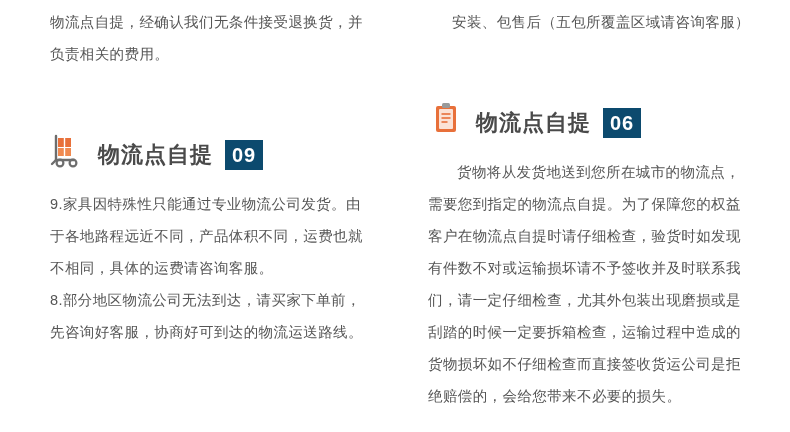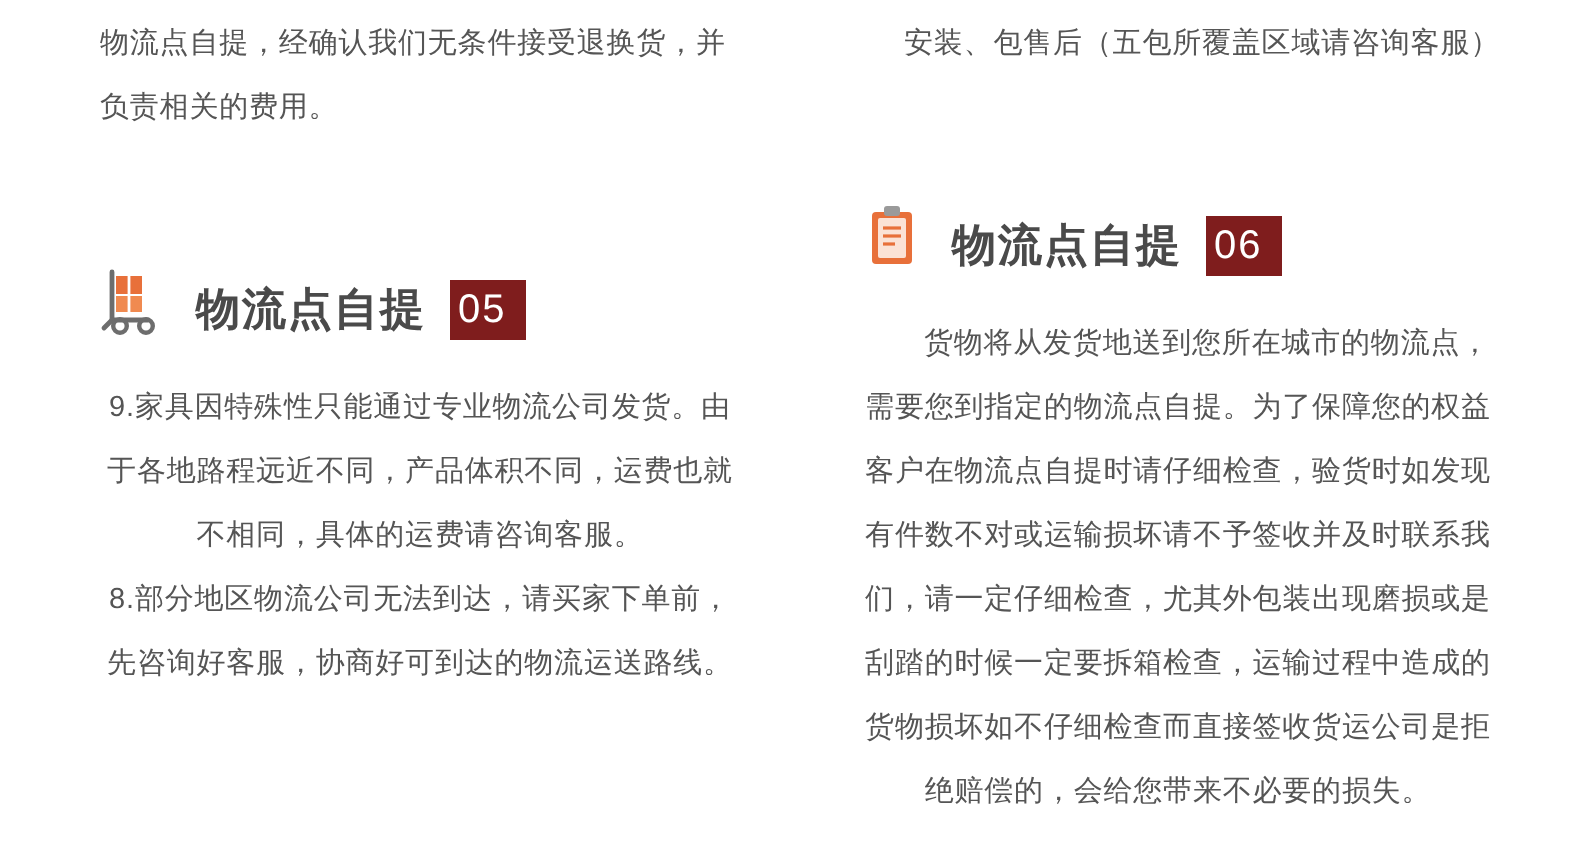--- a/index.html
+++ b/index.html
@@ -78,39 +78,39 @@
   .head-title {
     font-size: 22px;
     font-weight: bold;
     color: #4a4a4a;
     letter-spacing: 1px;
     line-height: 30px;
     margin-right: 12px;
     white-space: nowrap;
   }
   .head-num {
-    background: #7f1d1d;
+    background: #0c4a6e;
     color: #ffffff;
     font-size: 20px;
-    font-weight: normal;
+    font-weight: bold;
     line-height: 30px;
     height: 30px;
     min-width: 38px;
+    text-align: center;
     padding: 0 4px;
     box-sizing: border-box;
     letter-spacing: 1px;
     font-family: "Liberation Sans", sans-serif;
   }
 
   .body-text {
     font-size: 14.5px;
     line-height: 32px;
     color: #555555;
     letter-spacing: 0.4px;
-    text-align: center;
   }
   .body-text p {
     margin: 0;
   }
   .indent {
     text-indent: 2em;
   }
 </style>
 </head>
 <body>
@@ -132,21 +132,21 @@
             <rect x="8" y="18" width="13" height="8" fill="#f08a50"></rect>
             <line x1="14.5" y1="8" x2="14.5" y2="17" stroke="#ffffff" stroke-width="1.4"></line>
             <line x1="14.5" y1="18" x2="14.5" y2="26" stroke="#ffffff" stroke-width="1.4"></line>
             <path d="M6 6 L6 30 L24 30" stroke="#6d6d6d" stroke-width="2.4" fill="none" stroke-linecap="round"></path>
             <path d="M6 30 L2 34" stroke="#6d6d6d" stroke-width="2.4" fill="none" stroke-linecap="round"></path>
             <circle cx="10" cy="33" r="3.4" fill="none" stroke="#6d6d6d" stroke-width="2.2"></circle>
             <circle cx="23" cy="33" r="3.4" fill="none" stroke="#6d6d6d" stroke-width="2.2"></circle>
           </svg>
         </span>
         <span class="head-title">物流点自提</span>
-        <span class="head-num">05</span>
+        <span class="head-num">09</span>
       </div>
 
       <div class="body-text">
         <p>9.家具因特殊性只能通过专业物流公司发货。由于各地路程远近不同，产品体积不同，运费也就不相同，具体的运费请咨询客服。</p>
         <p>8.部分地区物流公司无法到达，请买家下单前，先咨询好客服，协商好可到达的物流运送路线。</p>
       </div>
 
     </div>
 
     <div class="col col-right">

